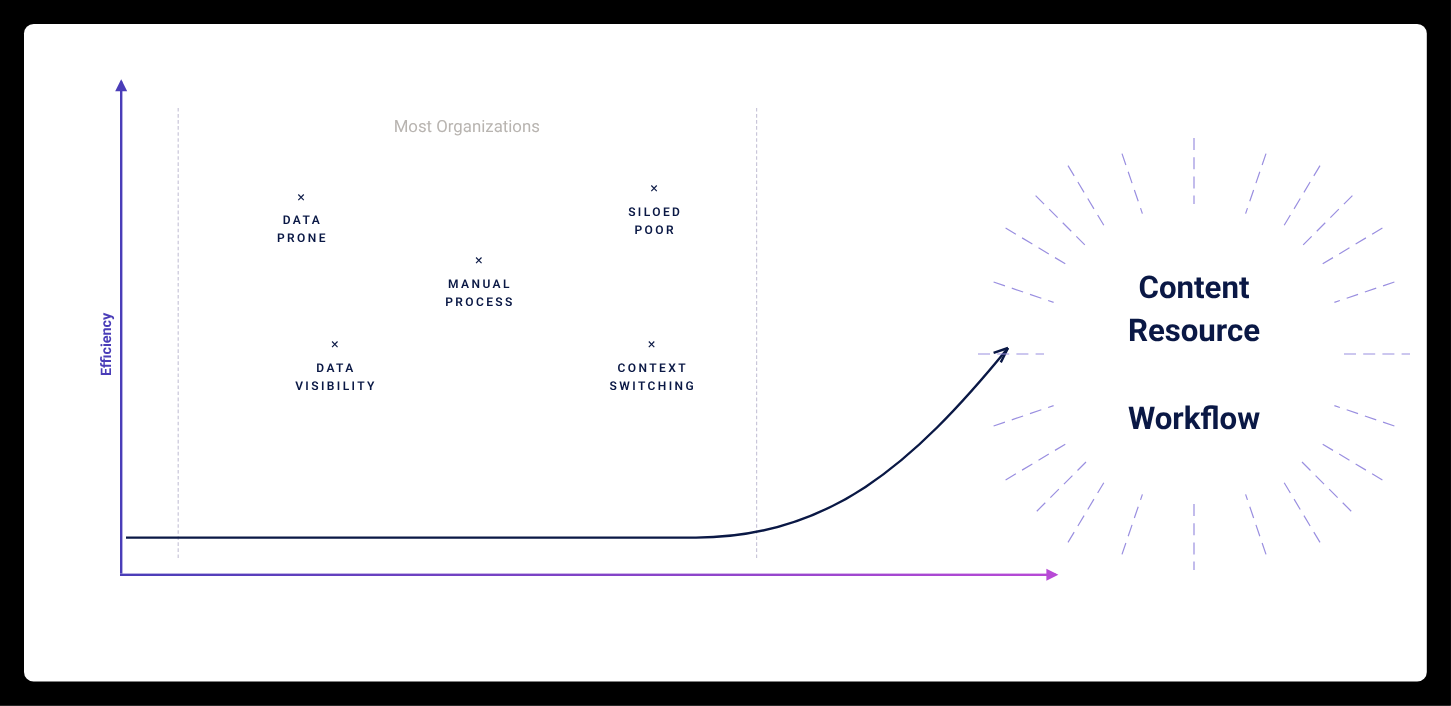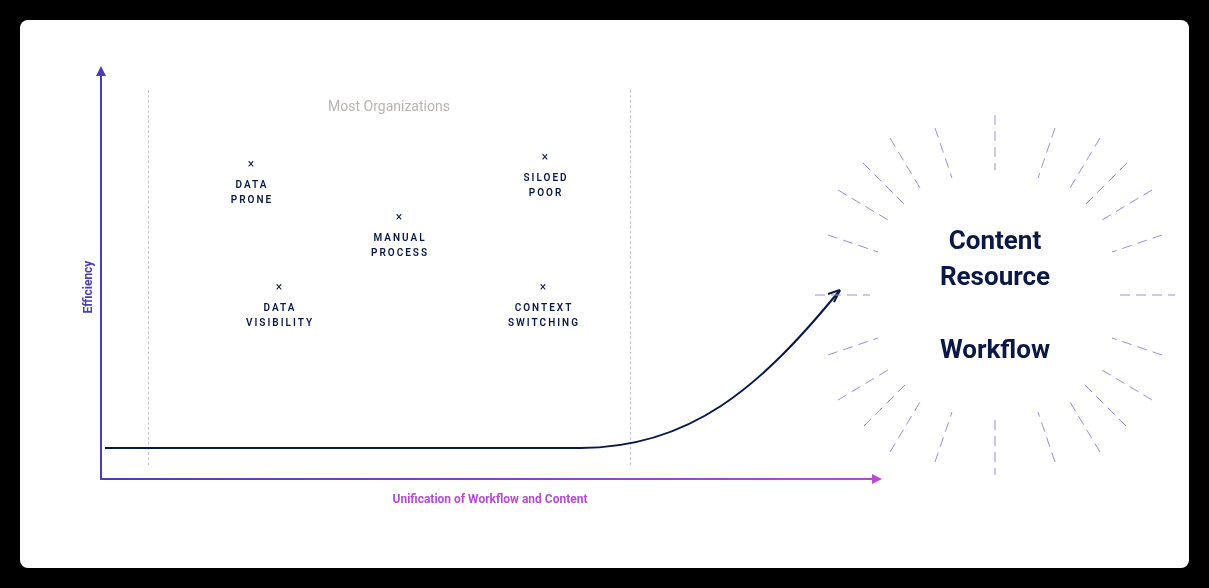--- a/index.html
+++ b/index.html
@@ -26,21 +26,20 @@
   .burst-title{position:absolute;left:0;top:50%;transform:translateY(-50%);width:100%;text-align:center;color:#0a1845;font-weight:700;font-size:26px;line-height:1.4}
   .burst-svg{position:absolute;inset:0}
 </style>
 </head>
 <body>
 
 <div class="frame">
   <div class="axis-y"></div>
   <div class="axis-x"></div>
   <div class="ylabel">Efficiency</div>
-  <div class="xlabel">Unification of Workflow and Content</div>
 
   <div class="vline l"></div>
   <div class="vline r"></div>
   <div class="zone-title">Most Organizations</div>
 
   <div class="pt pt-error">
     <span class="x">×</span>
     <span>DATA</span><br>
     <span>PRONE</span>
   </div>

